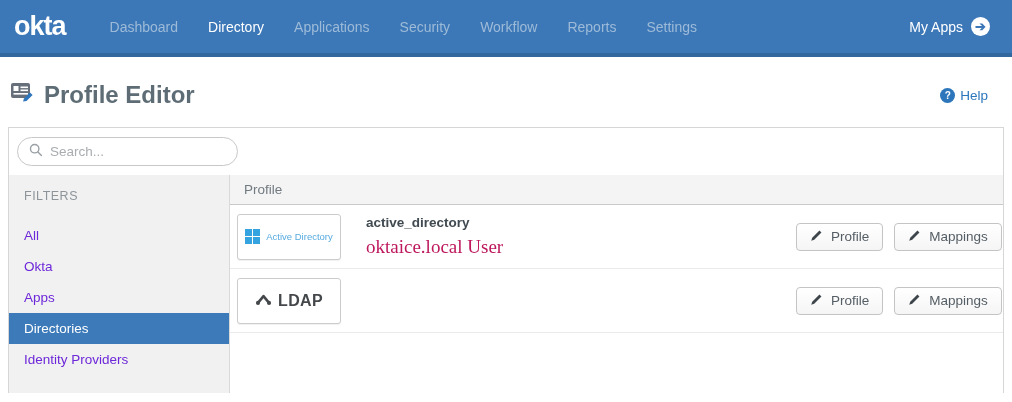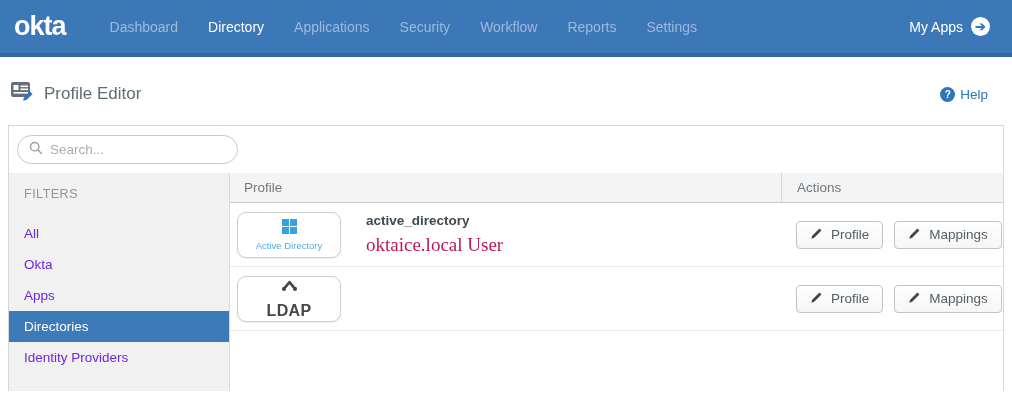--- a/index.html
+++ b/index.html
@@ -16,21 +16,21 @@
   .nav-item.active { color: #ffffff; }
   .my-apps { margin-left: auto; display: flex; align-items: center; gap: 8px;
     color: #fff; font-size: 14px; cursor: pointer; }
   .arrow-circle { width: 19px; height: 19px; border-radius: 50%; background: #fff;
     color: #3c77b7; display: flex; align-items: center; justify-content: center;
     font-size: 13px; font-weight: 700; line-height: 1; }
 
   
   .page-header { display: flex; align-items: center; padding: 24px 24px 18px 10px; }
   .page-title-wrap { display: flex; align-items: center; gap: 10px; }
-  .page-title { font-size: 17px; font-weight: 400; color: #5e6d75; }
+  .page-title { font-size: 24px; font-weight: 700; color: #5e6d75; }
   .help-link { margin-left: auto; display: flex; align-items: center; gap: 5px;
     color: #2d76bb; font-size: 13.5px; cursor: pointer; text-decoration: none; }
   .help-circle { width: 15px; height: 15px; border-radius: 50%; background: #2d76bb;
     color: #fff; font-size: 10px; font-weight: 700; display: flex;
     align-items: center; justify-content: center; }
 
   
   .content-box { margin: 0 8px; border: 1px solid #d6d6d6; border-bottom: none;
     height: 266px; display: flex; flex-direction: column; }
   .search-row { padding: 9px 8px; background: #fff; }
@@ -56,22 +56,22 @@
   .table-area { flex: 1; display: flex; flex-direction: column; background: #fff; }
   .table-header { display: flex; height: 30px; background: #f4f4f4;
     border-bottom: 1px solid #c9c9c9; color: #717a80; font-size: 13.5px; }
   .th-profile { flex: 1; display: flex; align-items: center; padding-left: 14px; }
   .th-actions { width: 222px; display: flex; align-items: center; padding-left: 15px;
     border-left: 1px solid #d6d6d6; }
   .table-row { display: flex; align-items: center; height: 64px;
     border-bottom: 1px solid #ebebeb; }
   .row-profile { flex: 1; display: flex; align-items: center; padding-left: 7px; gap: 25px; }
   .logo-card { width: 104px; height: 46px; background: #fff; border: 1px solid #cccccc;
-    border-radius: 9px; box-shadow: 0 1px 1px rgba(0,0,0,.06); display: flex;
-    align-items: center; justify-content: center; gap: 6px; flex-shrink: 0; flex-direction: column; }
+    border-radius: 3px; box-shadow: 0 1px 1px rgba(0,0,0,.06); display: flex;
+    align-items: center; justify-content: center; gap: 6px; flex-shrink: 0; }
   .ad-logo-text { color: #56aadf; font-size: 9.5px; }
   .ldap-logo-text { color: #45484b; font-size: 16px; font-weight: 700; letter-spacing: .3px; }
   .win-grid { display: grid; grid-template-columns: 7px 7px; grid-template-rows: 7px 7px;
     gap: 1px; }
   .win-grid span { background: #35a3e0; }
   .row-text { display: flex; flex-direction: column; gap: 6px; }
   .row-name { color: #404a50; font-size: 13.5px; font-weight: 700; }
   .row-sub { color: #be185d; font-size: 19px; font-family: Liberation Serif, serif; }
   .row-actions { width: 222px; display: flex; gap: 11px; padding-left: 15px; }
   .btn { display: inline-flex; align-items: center; gap: 8px; cursor: pointer;
@@ -141,21 +141,20 @@
       <a class="filter-item">All</a>
       <a class="filter-item">Okta</a>
       <a class="filter-item">Apps</a>
       <a class="filter-item selected">Directories</a>
       <a class="filter-item">Identity Providers</a>
     </div>
 
     <div class="table-area">
       <div class="table-header">
         <div class="th-profile">Profile</div>
-        <div class="th-actions">Actions</div>
       </div>
 
       <div class="table-row">
         <div class="row-profile">
           <div class="logo-card">
             <span class="win-grid">
               <span></span>
                 <span></span>
                 <span></span>
                 <span></span>

